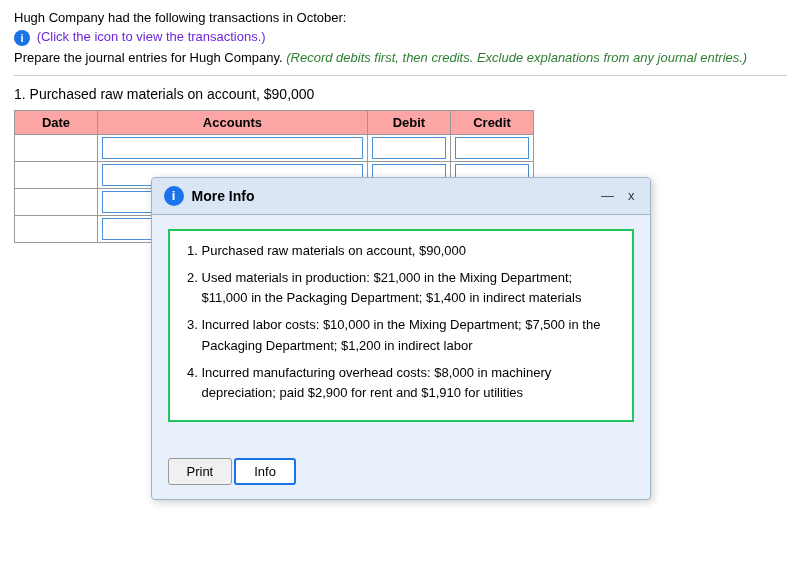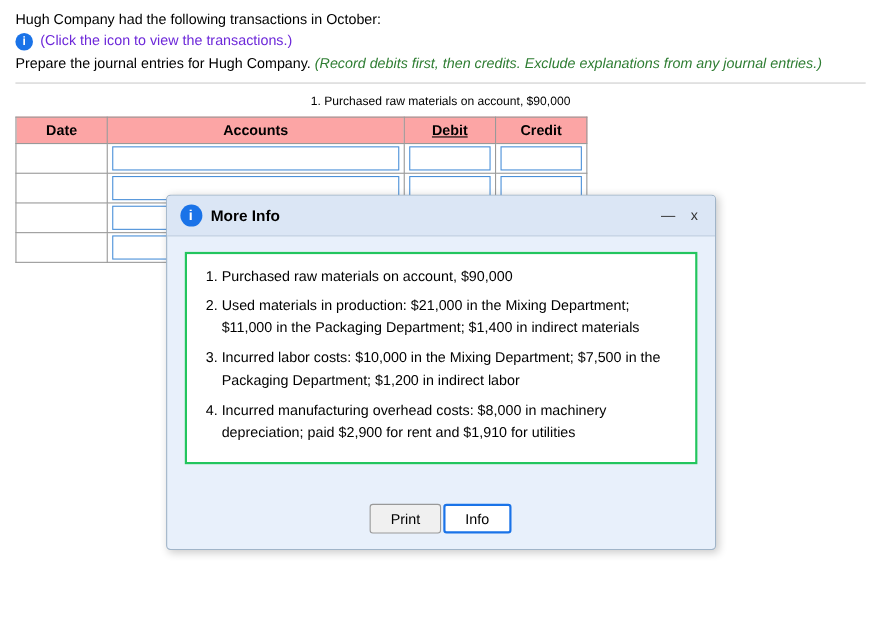--- a/index.html
+++ b/index.html
@@ -39,40 +39,39 @@
       margin-bottom: 10px;
       border-bottom: 1px solid #ccc;
       padding-bottom: 10px;
     }
     .prepare-line .note {
       color: #2e7d32;
       font-style: italic;
     }
     .question-label {
       margin-bottom: 8px;
-      font-size: 11px;
-      text-align: center;
+      font-size: 14px;
     }
     
     .journal-table {
       border-collapse: collapse;
       width: 520px;
       margin-bottom: 20px;
     }
     .journal-table th {
       border: 1px solid #999;
       padding: 4px 8px;
       background: #fca5a5;
       font-weight: bold;
       text-align: center;
       font-size: 13px;
     }
     .journal-table th.date-col { width: 80px; }
     .journal-table th.accounts-col { width: 260px; }
-    .journal-table th.debit-col { width: 80px; text-decoration: underline; }
+    .journal-table th.debit-col { width: 80px; }
     .journal-table th.credit-col { width: 80px; }
     .journal-table td {
       border: 1px solid #999;
       padding: 2px 4px;
       vertical-align: middle;
     }
     .journal-table td.date-cell {
       width: 80px;
     }
     .journal-table input[type="text"] {
@@ -156,21 +155,20 @@
       line-height: 1.6;
     }
     .info-box ol {
       padding-left: 18px;
     }
     .info-box ol li {
       margin-bottom: 6px;
     }
     .modal-footer {
       display: flex;
-      justify-content: center;
       gap: 2px;
       padding: 8px 16px 14px;
     }
     .btn-print, .btn-done {
       padding: 4px 18px;
       font-size: 13px;
       cursor: pointer;
       border-radius: 3px;
     }
     .btn-print {

